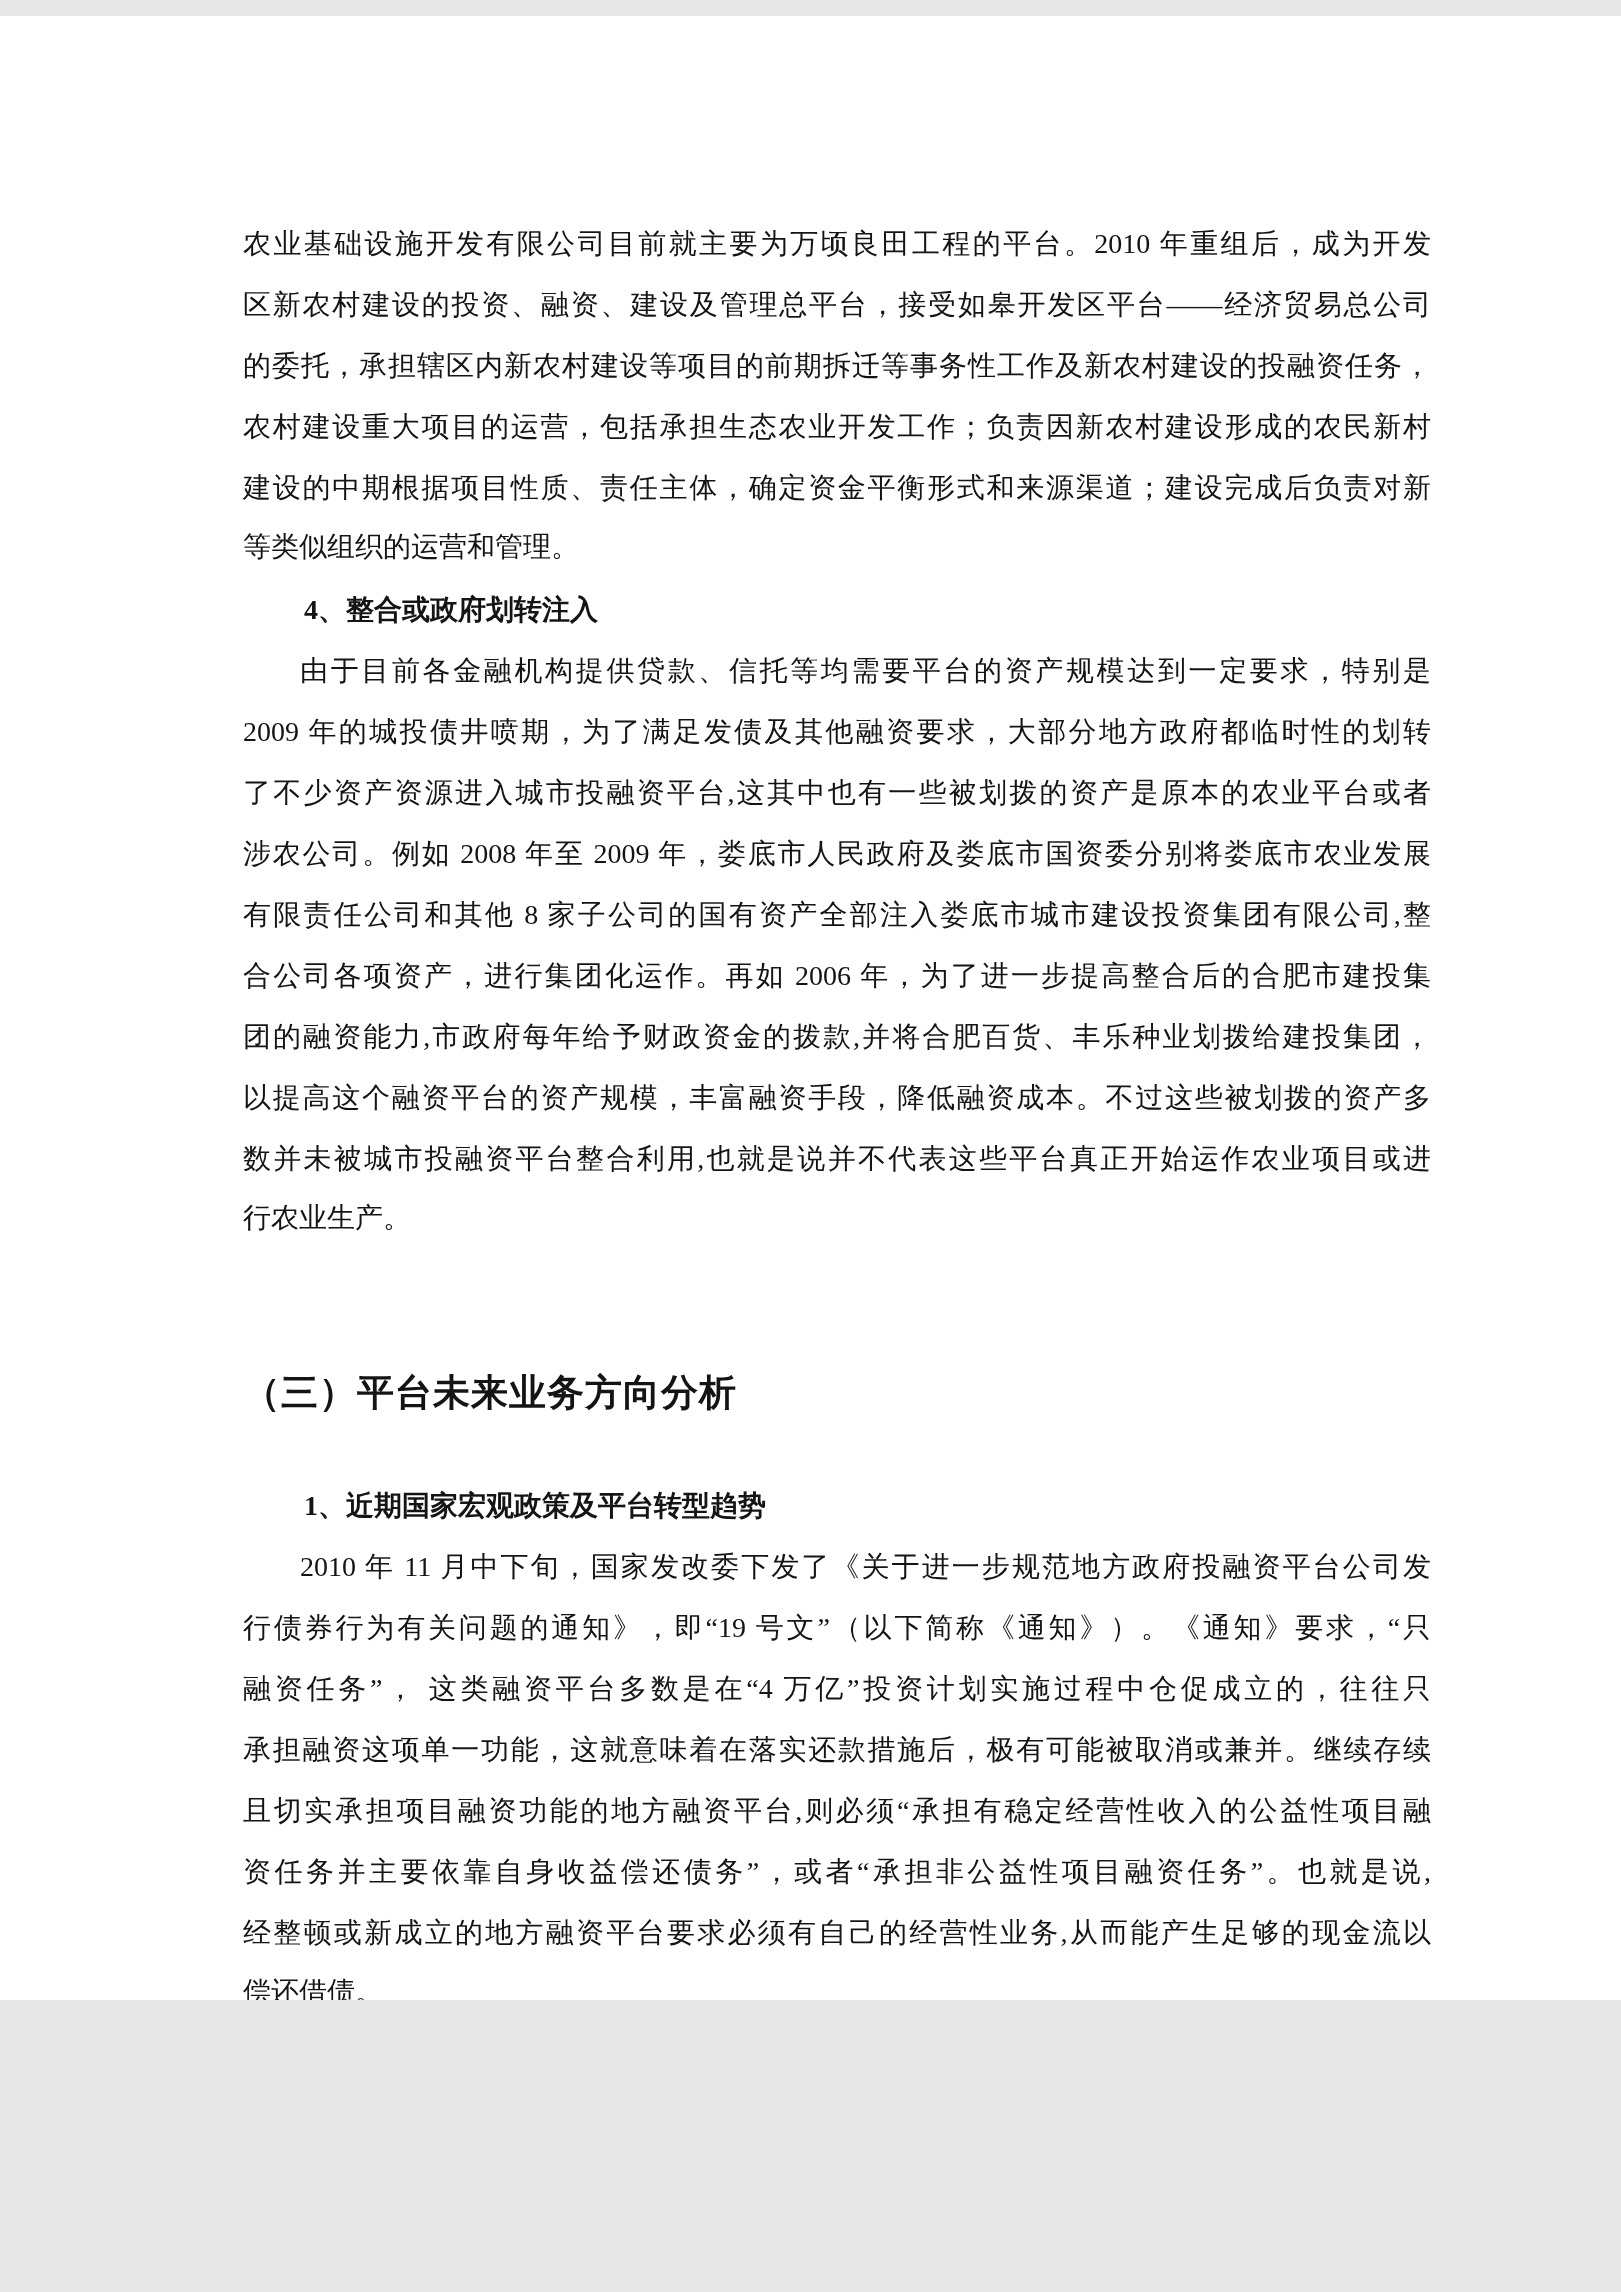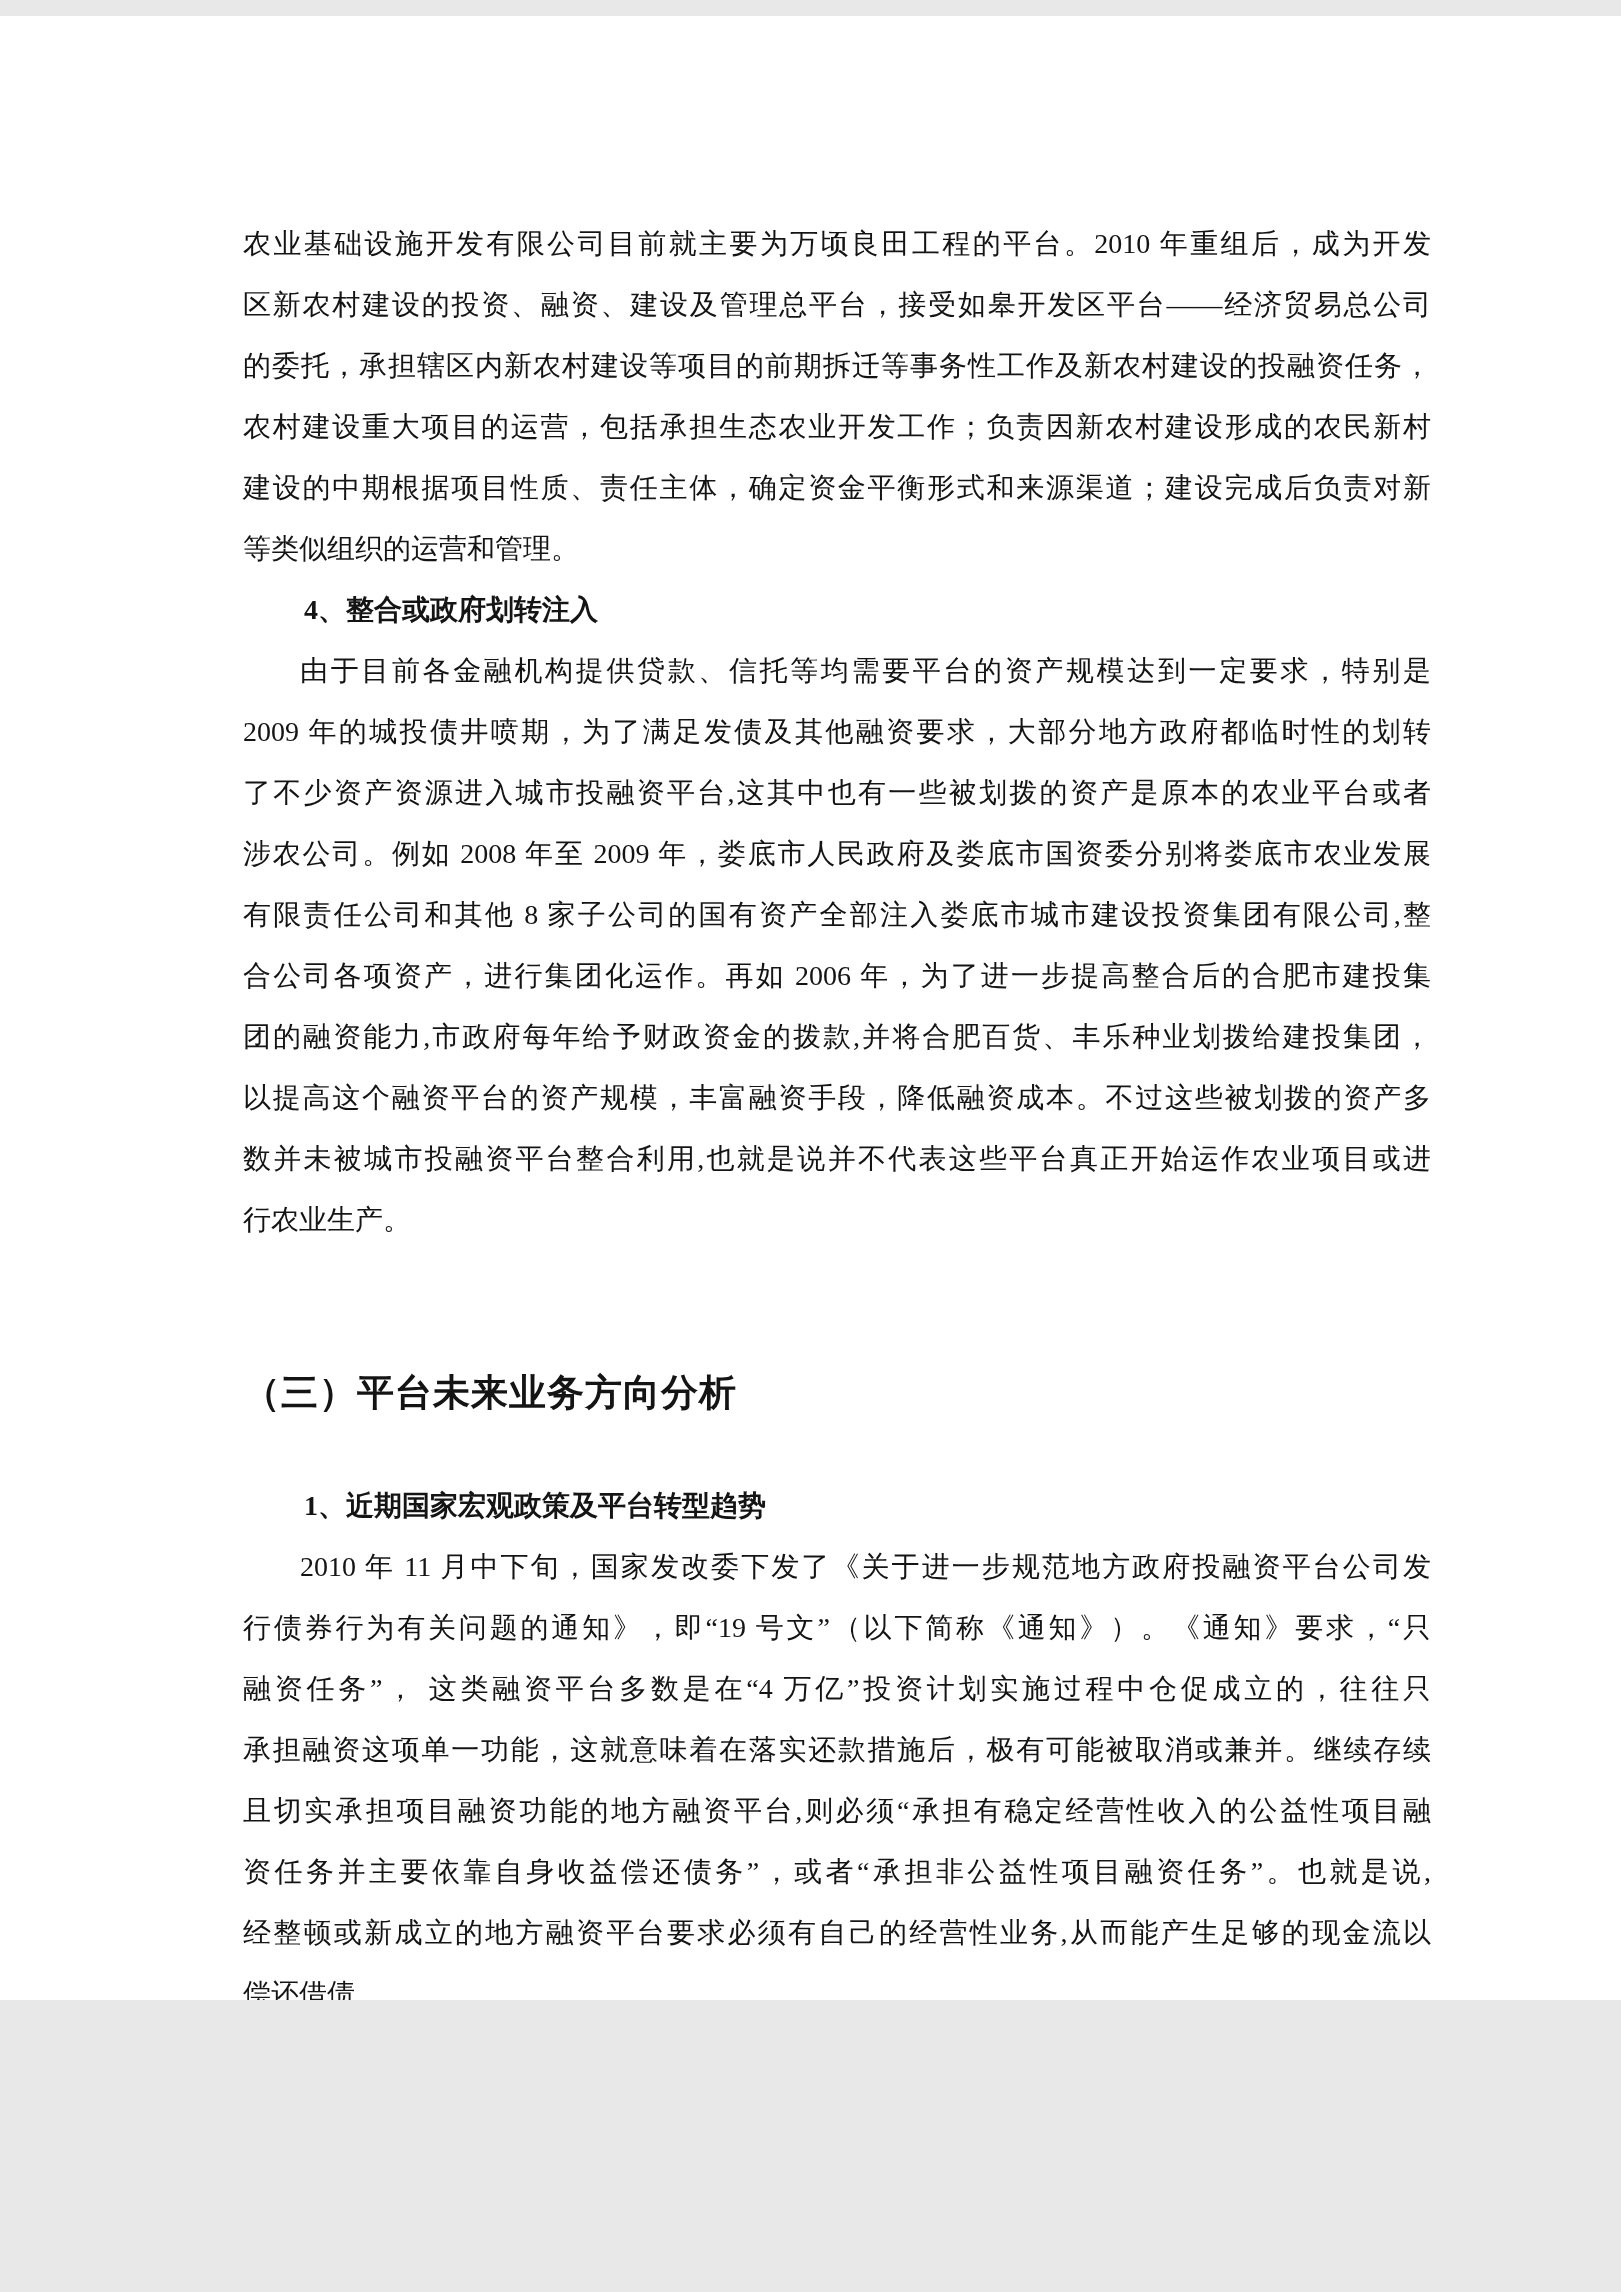--- a/index.html
+++ b/index.html
@@ -27,20 +27,21 @@
   .line {
     font-size: 28px;
     line-height: 61px;
     text-align: justify;
     text-align-last: justify;
     text-justify: inter-character;
   }
   .line.last {
     text-align: right;
     text-align-last: left;
+    font-family: Liberation Mono, monospace;
   }
   .line.indent { text-indent: 57px; }
   .subhead {
     margin: 0;
     font-size: 28px;
     font-weight: bold;
     line-height: 61px;
     text-indent: 61px;
     text-align: left;
   }

